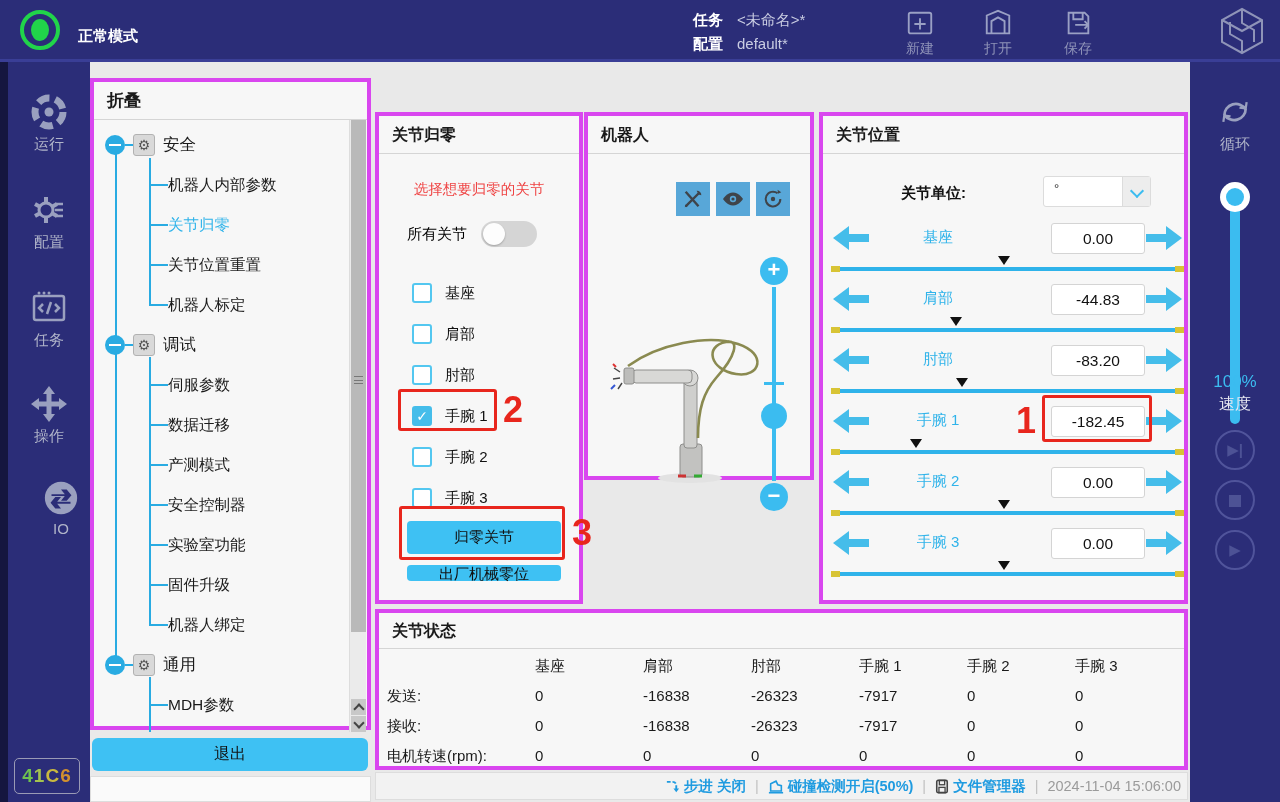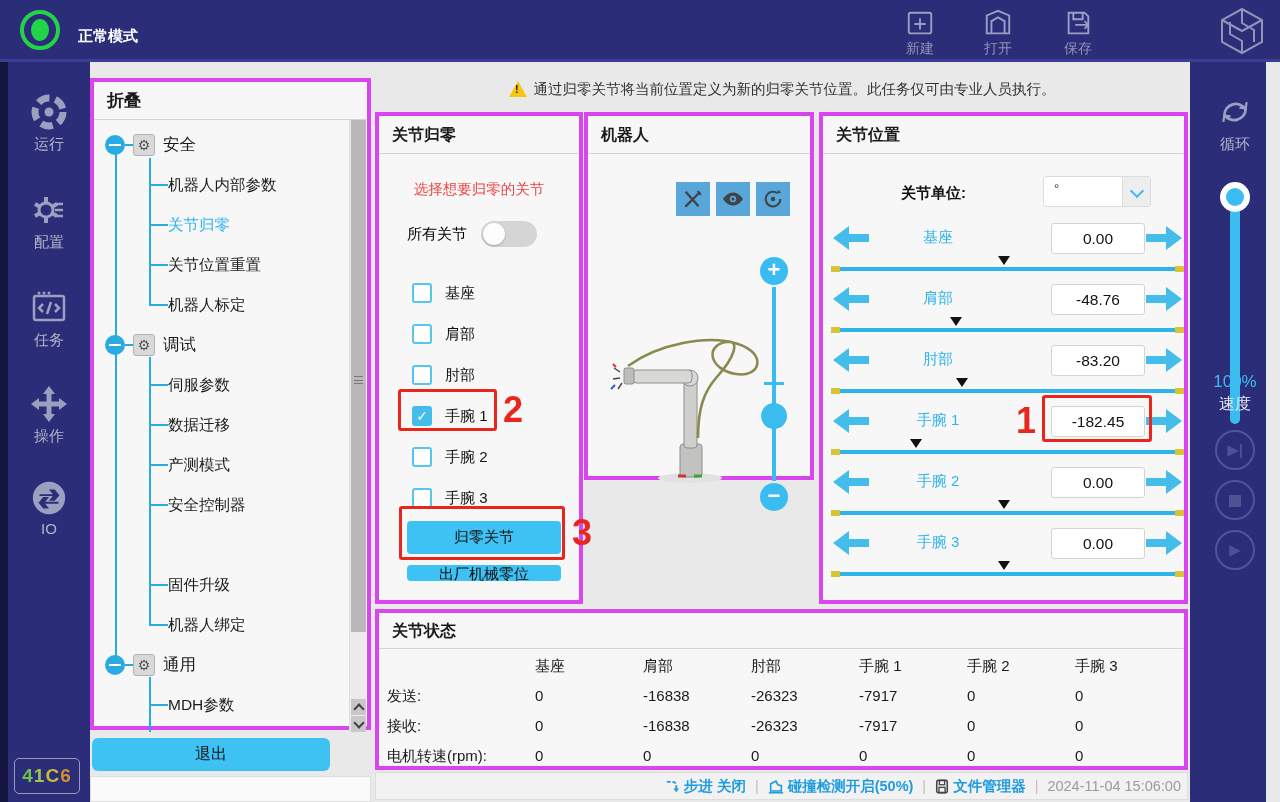--- a/index.html
+++ b/index.html
@@ -24,21 +24,21 @@
   .edge { position:absolute; left:0; top:62px; width:8px; height:740px; background:#15163f; }
   .lsb { position:absolute; left:8px; top:62px; width:82px; height:740px; background:#2b2d78; }
   .lsb-item { position:absolute; left:0; width:82px; text-align:center; color:#b0b4c9; }
   .lsb-item svg { display:block; margin:0 auto; }
   .lsb-item .cap { font-size:15px; margin-top:3px; color:#b0b4c9; }
   .badge41 { position:absolute; left:6px; bottom:8px; width:66px; height:36px; border:1px solid #9a9ab5; border-radius:5px; text-align:center; line-height:34px; font-size:19px; font-weight:bold; letter-spacing:1px; }
   .badge41 span:nth-child(1){color:#6fc24f;} .badge41 span:nth-child(2){color:#a4c24f;}
   .badge41 span:nth-child(3){color:#c9b93f;} .badge41 span:nth-child(4){color:#d1902f;}
 
   
-  .rsb { position:absolute; left:1190px; top:62px; width:76px; height:740px; background:#2b2d78; color:#b0b4c9; }
+  .rsb { position:absolute; left:1190px; top:62px; width:90px; height:740px; background:#2b2d78; color:#b0b4c9; }
   .rsb .cycle { position:absolute; top:33px; width:90px; text-align:center; }
   .rsb .cycle .cap { font-size:15px; margin-top:2px; }
   .vtrack { position:absolute; left:40px; top:130px; width:10px; height:232px; background:#3bbcf0; border-radius:5px; }
   .vknob { position:absolute; left:30px; top:120px; width:30px; height:30px; background:#fff; border-radius:50%; }
   .vknob::after { content:""; position:absolute; left:6px; top:6px; width:18px; height:18px; background:#3bbcf0; border-radius:50%; }
   .speed-pct { position:absolute; top:310px; width:90px; text-align:center; color:#3bbcf0; font-weight:normal; font-size:17px; }
   .speed-cap { position:absolute; top:332px; width:90px; text-align:center; color:#e8e8f2; font-size:16px; }
   .pbtn { position:absolute; left:25px; width:40px; height:40px; border:2px solid #50549b; border-radius:50%; color:#4d5295; text-align:center; line-height:36px; font-size:15px; }
   .pbtn .sq { display:inline-block; width:12px; height:12px; background:#4d5295; vertical-align:middle; }
 
@@ -66,21 +66,21 @@
   .trow.sel { color:#2fb3ea; }
   .vline { position:absolute; width:2px; background:#29abe2; }
   .scroll { position:absolute; right:1px; top:0; bottom:0; width:17px; background:#ebebeb; border-left:1px solid #ddd; }
   .thumb { position:absolute; left:1px; top:0; width:15px; height:calc(100% - 100px); background:#b9b9b9; }
   .grip { position:absolute; left:3px; top:50%; width:9px; height:8px; border-top:1px solid #777; border-bottom:1px solid #777; }
   .grip::after { content:""; position:absolute; left:0; top:3px; width:9px; height:1px; background:#777; }
   .sbtn { position:absolute; left:1px; width:15px; height:16px; background:#c8c8c8; }
   .sbtn::after { content:""; position:absolute; left:4px; width:6px; height:6px; border-left:2px solid #444; border-bottom:2px solid #444; }
   .sbtn.up::after { top:6px; transform:rotate(135deg); }
   .sbtn.down::after { top:3px; transform:rotate(-45deg); }
-  .exitbtn { position:absolute; left:2px; top:676px; width:238px; height:33px; background:#3ec1f3; border:none; border-radius:6px; font-size:16px; color:#111; font-family:Liberation Serif, serif; }
+  .exitbtn { position:absolute; left:2px; top:676px; width:276px; height:33px; background:#3ec1f3; border:none; border-radius:6px; font-size:16px; color:#111; font-family:Liberation Serif, serif; }
   .bl-strip { position:absolute; left:0; top:714px; width:281px; height:26px; background:#fafafa; border:1px solid #ddd; }
 
   
   .zerop { left:285px; top:50px; width:208px; height:492px; }
   .zsub { text-align:center; margin-top:26px; font-size:14.5px; color:#ef4444; }
   .allrow { display:flex; align-items:center; margin:22px 0 0 28px; gap:14px; font-size:15px; }
   .toggle { width:56px; height:26px; background:#d5d5d5; border-radius:13px; position:relative; }
   .toggle::after { content:""; position:absolute; left:2px; top:2px; width:22px; height:22px; background:#fdfdfd; border-radius:50%; box-shadow:0 1px 2px rgba(0,0,0,.25); }
   .cbrow { position:absolute; left:33px; display:flex; align-items:center; gap:13px; font-size:15px; color:#111; }
   .cbox { width:20px; height:20px; border:2px solid #53c7f0; border-radius:3px; background:#fff; text-align:center; line-height:17px; font-size:14px; color:#fff; }
@@ -127,20 +127,24 @@
   
   .ann { position:absolute; border:3px solid #e8261d; border-radius:3px; z-index:50; }
   .annum { position:absolute; color:#e8261d; font-size:36px; font-weight:bold; z-index:50; line-height:1; }
 </style>
 </head>
 <body>
 
 <div class="topbar">
   <div class="mode-dot"></div>
   <div class="mode-label">正常模式</div>
+  <div class="task-block">
+    <div class="task-row"><span class="lbl">任务</span><span class="val">&lt;未命名&gt;*</span></div>
+    <div class="task-row"><span class="lbl">配置</span><span class="val">default*</span></div>
+  </div>
   <div class="tb-action" style="left:888px;">
     <span><svg width="30" height="30" viewBox="0 0 32 32" fill="none" stroke="#9aa0c4" stroke-width="2">
           <rect x="4" y="5" width="24" height="22" rx="2"></rect>
           <path d="M16 11v12M10 17h12"></path>
         </svg></span>
     <div class="cap">新建</div>
   </div>
   <div class="tb-action" style="left:966px;">
     <span><svg width="30" height="30" viewBox="0 0 32 32" fill="none" stroke="#9aa0c4" stroke-width="2">
           <path d="M4 27V8l12-5 12 5v19z"></path>
@@ -193,21 +197,21 @@
     <div class="cap">任务</div>
   </div>
   <div class="lsb-item" style="top:322px;">
     <span><svg width="40" height="40" viewBox="0 0 40 40" fill="#9aa0bf">
           <path d="M20 2l6 8h-12z M20 38l-6-8h12z M2 20l8-6v12z M38 20l-8 6V14z"></path>
           <rect x="17.5" y="10" width="5" height="20"></rect>
           <rect x="10" y="17.5" width="20" height="5"></rect>
         </svg></span>
     <div class="cap">操作</div>
   </div>
-  <div class="lsb-item" style="top:417px;">
+  <div class="lsb-item" style="top:417px;margin-left:12px;">
     <span><svg width="38" height="38" viewBox="0 0 40 40">
           <circle cx="20" cy="20" r="17" fill="#9aa0bf"></circle>
           <path d="M10 16h14l-4-5h6l5 6-5 6h-6l4-5H10zM30 26H16l4 5h-6l-5-6 5-6h6l-4 5h14z" fill="#2b2d78"></path>
         </svg></span>
     <div class="cap">IO</div>
   </div>
   <div class="badge41">
     <span>4</span><span>1</span><span>C</span><span>6</span>
   </div>
 </div>
@@ -226,24 +230,20 @@
   <div class="vknob"></div>
   <div class="speed-pct">100%</div>
   <div class="speed-cap">速度</div>
   <div class="pbtn" style="top:368px;"><span>▶<span style="font-weight:bold;">|</span></span></div>
   <div class="pbtn" style="top:418px;"><span class="sq"></span></div>
   <div class="pbtn" style="top:468px;"><span>▶</span></div>
 </div>
 
 <div class="main">
 
-  <div class="warnbar">
-    <span class="warn-tri"></span>
-    <span>通过归零关节将当前位置定义为新的归零关节位置。此任务仅可由专业人员执行。</span>
-  </div>
 
   <div class="panel treep">
     <div class="phead" style="font-size:17px;">折叠</div>
     <div class="tree-body">
       <div class="vline" style="left:21px; top:25px; height:520px;"></div>
       <div class="vline" style="left:55px; top:38px; height:147px;"></div>
       <div class="vline" style="left:55px; top:237px; height:268px;"></div>
       <div class="vline" style="left:55px; top:557px; height:55px;"></div>
 
       <div class="trow root" style="top:5px;">
@@ -275,20 +275,23 @@
           <span>伺服参数</span>
         </div>
       <div class="trow child" style="top:285px;">
           <span>数据迁移</span>
         </div>
       <div class="trow child" style="top:325px;">
           <span>产测模式</span>
         </div>
       <div class="trow child" style="top:365px;">
           <span>安全控制器</span>
+        </div>
+      <div class="trow child" style="top:405px;">
+          <span>实验室功能</span>
         </div>
       <div class="trow child" style="top:445px;">
           <span>固件升级</span>
         </div>
       <div class="trow child" style="top:485px;">
           <span>机器人绑定</span>
         </div>
 
       <div class="trow root" style="top:525px;">
           <span class="minus"></span>
@@ -417,21 +420,21 @@
         <span class="jtipL"></span>
         <span class="jtipR"></span>
         <span class="jmark" style="left: 166.97px;"></span>
       </div>
 
     <div class="jrow" style="top:168px;">
       <svg class="jarrow" style="left:10px;" viewBox="0 0 36 24">
           <polygon points="36,8 16,8 16,0 0,12 16,24 16,16 36,16" fill="#45bdea"></polygon>
         </svg>
       <span class="jlabel">肩部</span>
-      <span class="jval">-48.76</span>
+      <span class="jval">-44.83</span>
       <svg class="jarrow" style="left:323px;" viewBox="0 0 36 24">
           <polygon points="0,8 20,8 20,0 36,12 20,24 20,16 0,16" fill="#45bdea"></polygon>
         </svg>
     </div>
     <div class="jslider" style="top:205px;">
         <span class="jline"></span>
         <span class="jtipL"></span>
         <span class="jtipR"></span>
         <span class="jmark" style="left: 119.315px;"></span>
       </div>

